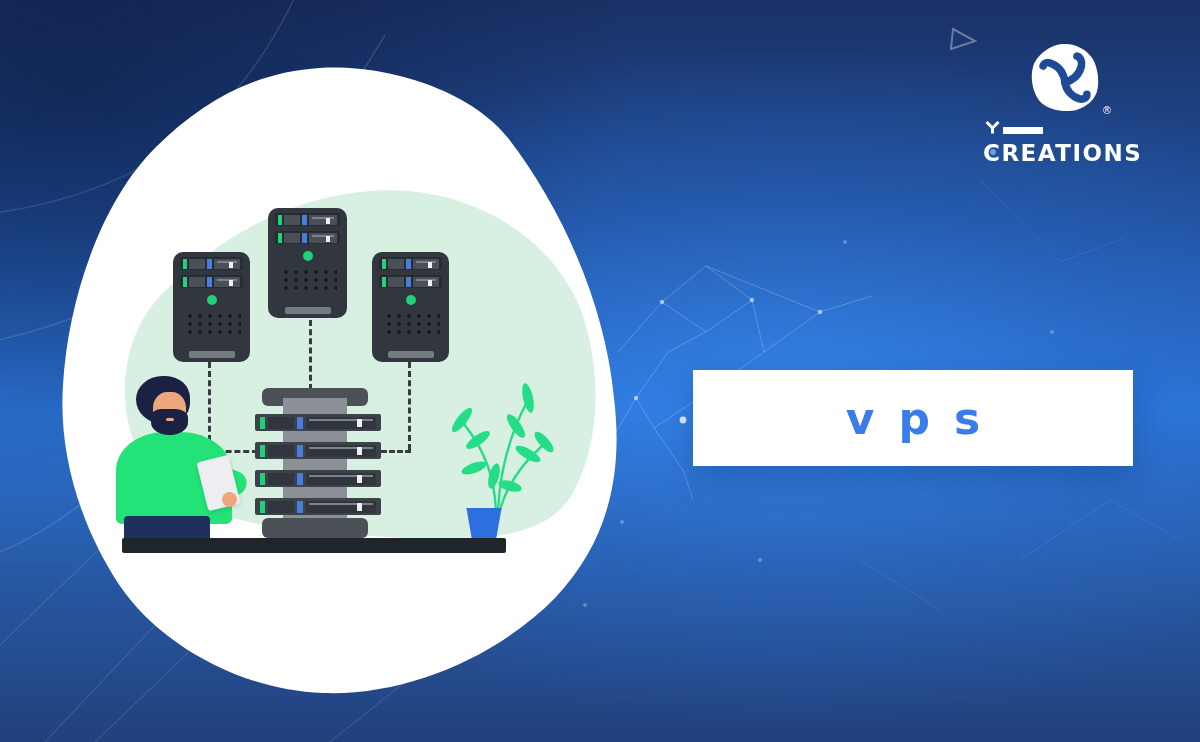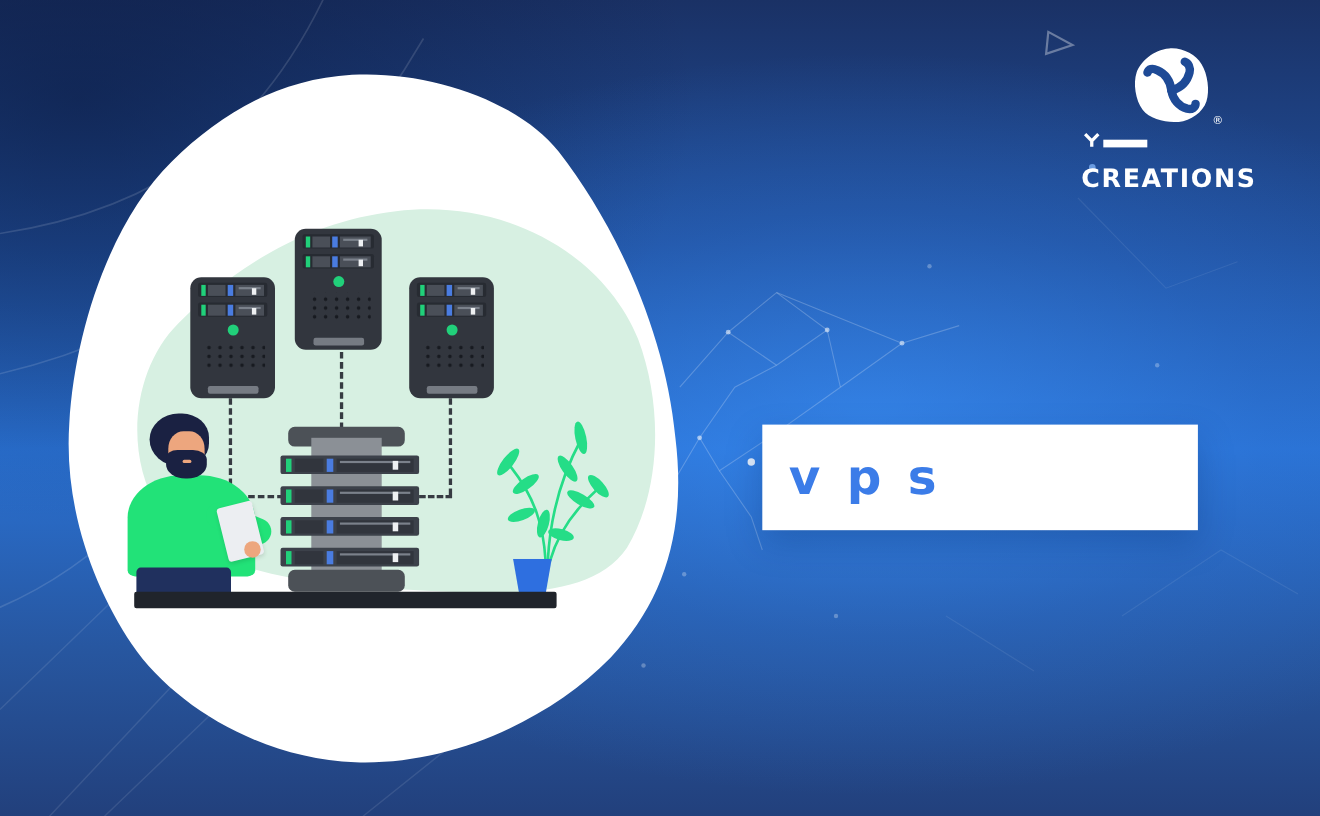--- a/index.html
+++ b/index.html
@@ -12,27 +12,27 @@
       linear-gradient(180deg,#1a3165 0%,#21509d 30%,#2a72d4 55%,#27569f 80%,#22407c 100%);
   }
   .decor{position:absolute;inset:0;}
   
   .brand{position:absolute;top:42px;right:53px;width:164px;display:flex;flex-direction:column;align-items:center;}
   .cube-wrap{position:relative;width:70px;height:72px;}
   .reg{position:absolute;right:-12px;bottom:-2px;color:#fff;font-size:10px;}
   .brand-lockup{margin-top:8px;align-self:flex-start;}
   .mark-row{display:flex;align-items:flex-end;gap:3px;height:12px;margin-left:2px;}
   .mark-bar{width:40px;height:7px;background:#fff;}
-  .brand-name{color:#fff;font-weight:bold;font-size:23px;letter-spacing:1.5px;margin-top:16px;
+  .brand-name{color:#fff;font-weight:bold;font-size:23px;letter-spacing:1.5px;margin-top:6px;
     font-family:"DejaVu Sans","Liberation Sans",sans-serif;}
   
   .headline{position:absolute;left:695px;top:282px;width:392px;text-align:center;color:#fff;
     font-size:51px;line-height:70px;direction:rtl;}
-  .term-box{position:absolute;left:693px;top:386px;width:396px;height:96px;background:#fff;
-    display:flex;align-items:center;box-shadow:0 12px 30px rgba(5,35,90,.25);}
+  .term-box{position:absolute;left:693px;top:370px;width:440px;height:96px;background:#fff;
+    display:flex;align-items:center;justify-content:center;box-shadow:0 12px 30px rgba(5,35,90,.25);}
   .term-box span{color:#3b7ce8;font-size:44px;font-weight:bold;letter-spacing:24px;padding-left:24px;}
   
   .illus{position:absolute;left:40px;top:40px;width:600px;height:680px;}
   .illus .blob{position:absolute;inset:0;}
   .tower{position:absolute;background:#32363e;border-radius:10px;width:77px;height:110px;}
   .bay{height:13px;margin:5px 7px 4px;background:#272b32;border-radius:2px;display:flex;align-items:center;gap:2px;padding:0 3px;}
   .tick-g{width:4px;height:10px;background:#21d07a;}
   .seg-d{width:16px;height:10px;background:#4a4f58;}
   .tick-b{width:5px;height:10px;background:#4a7ce0;}
   .seg-l{flex:1;height:10px;background:#4a4f58;position:relative;}

